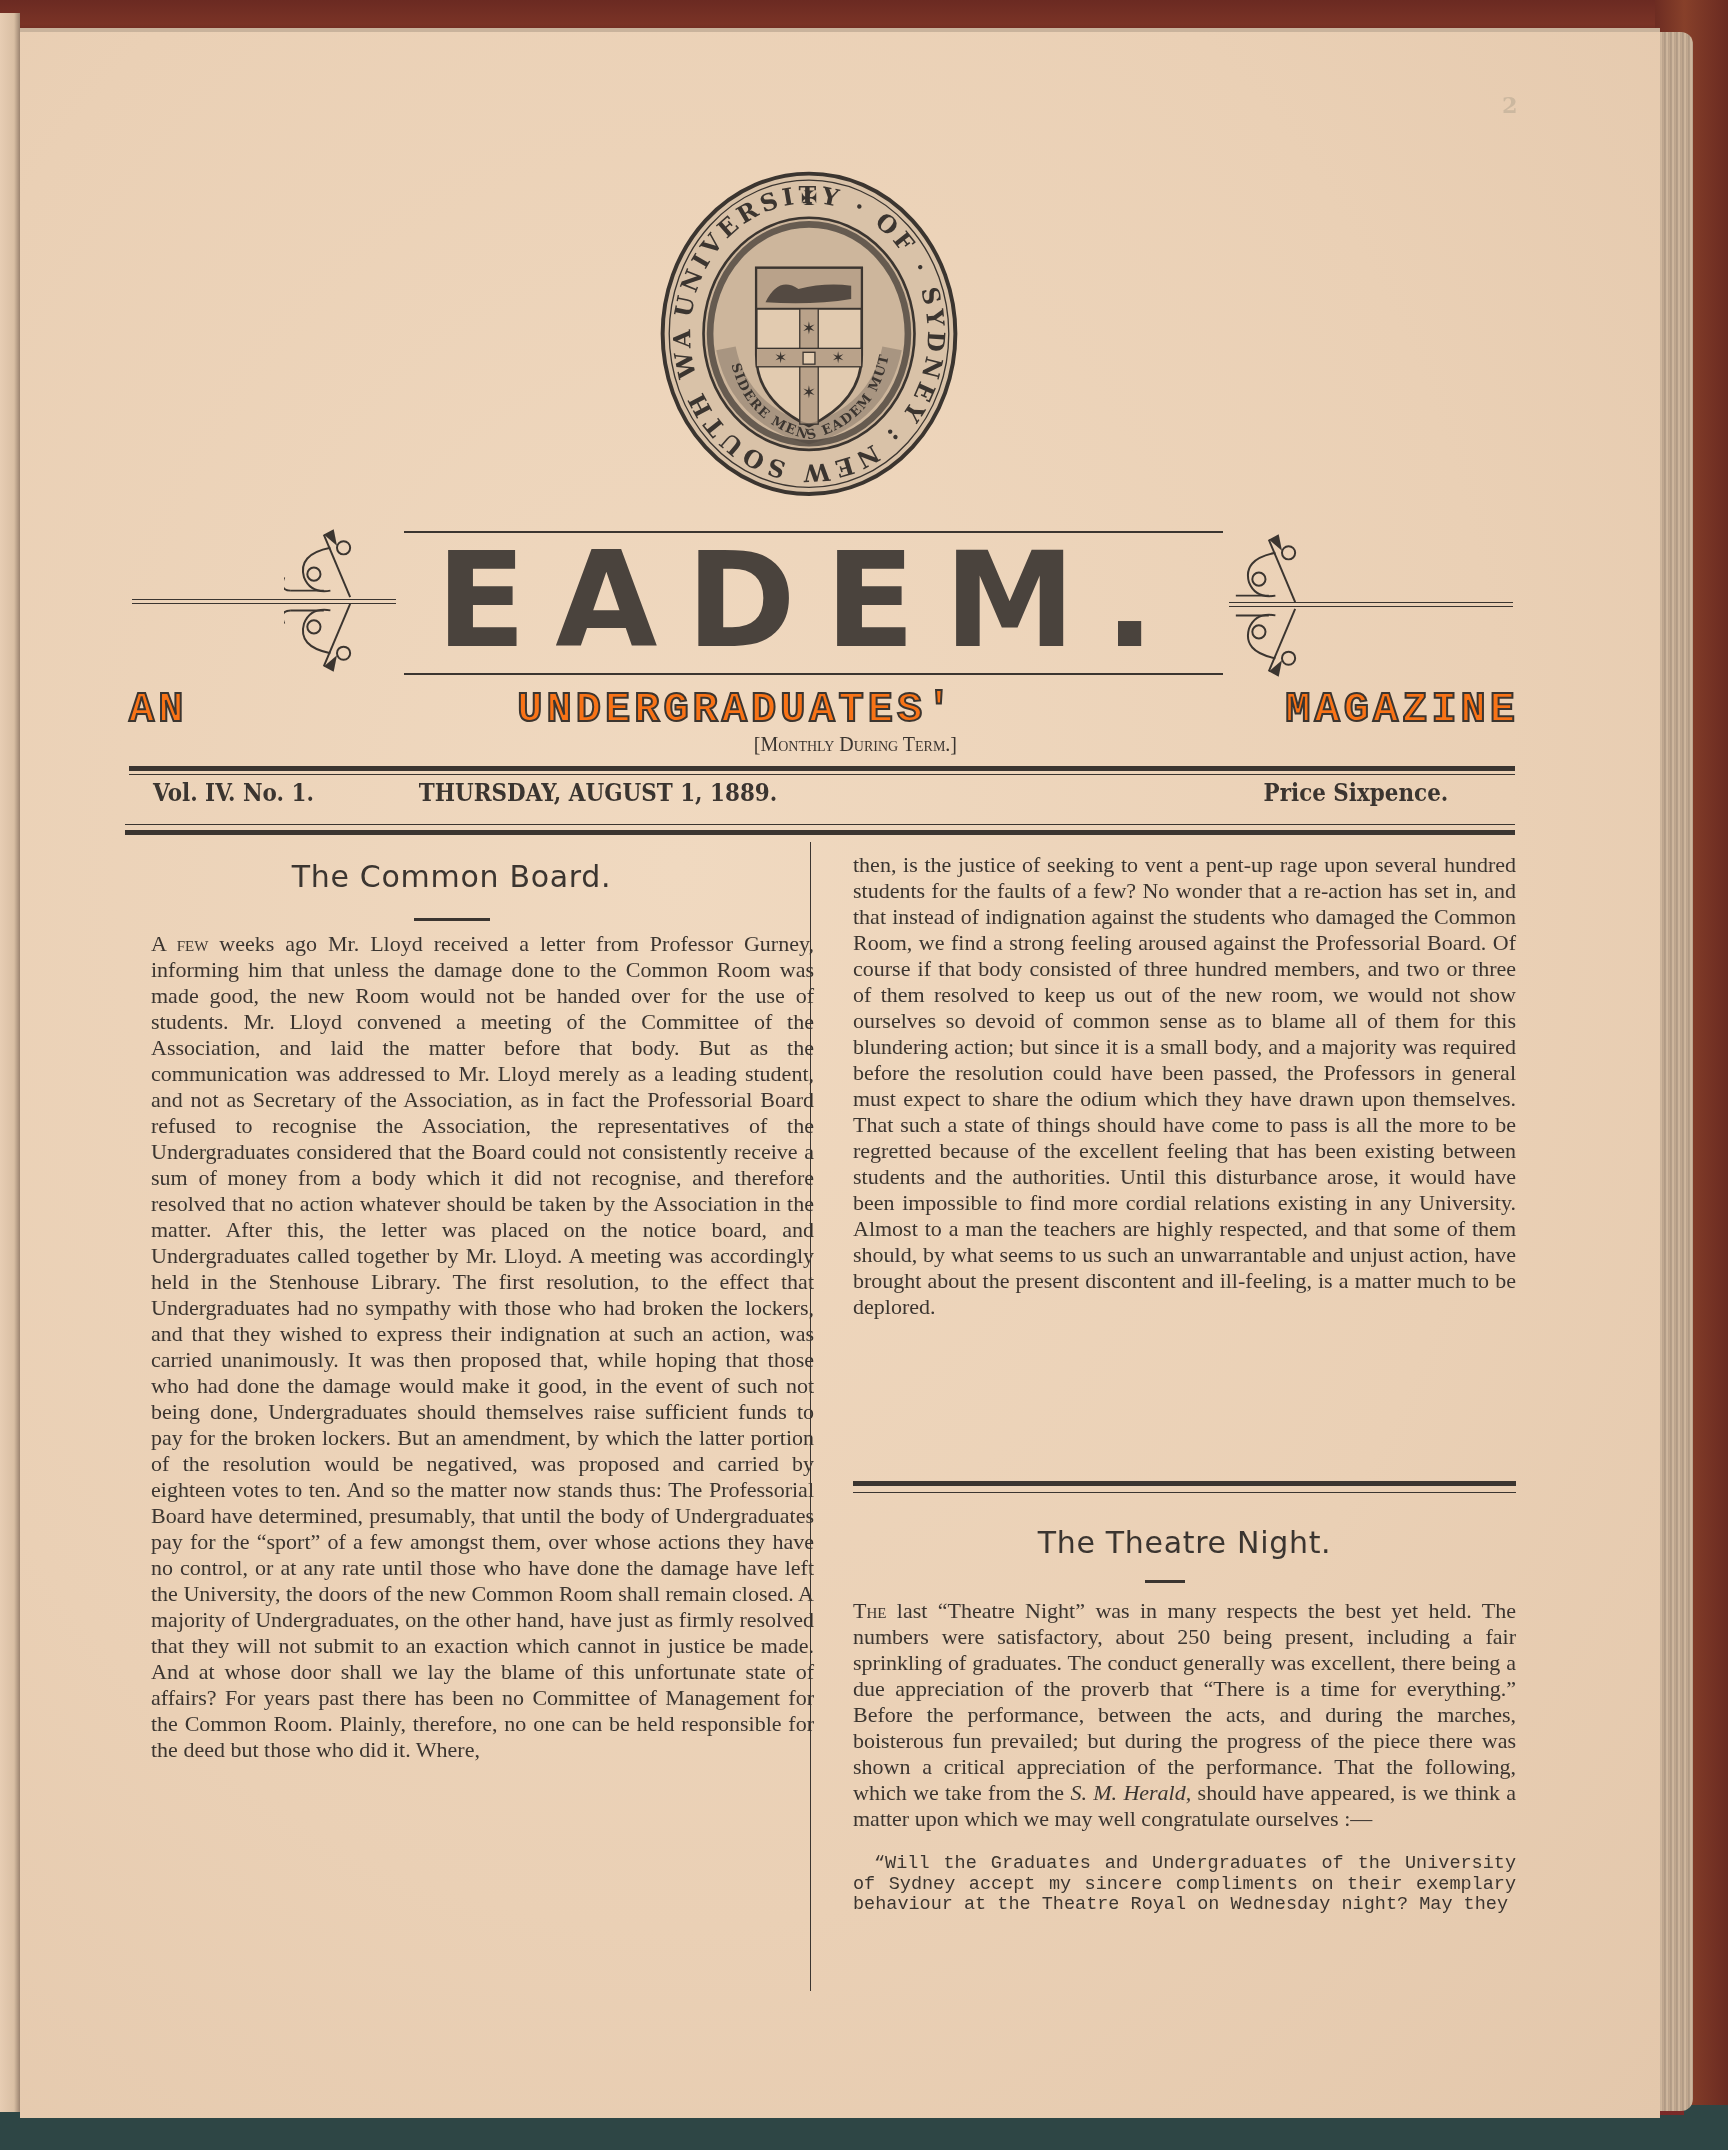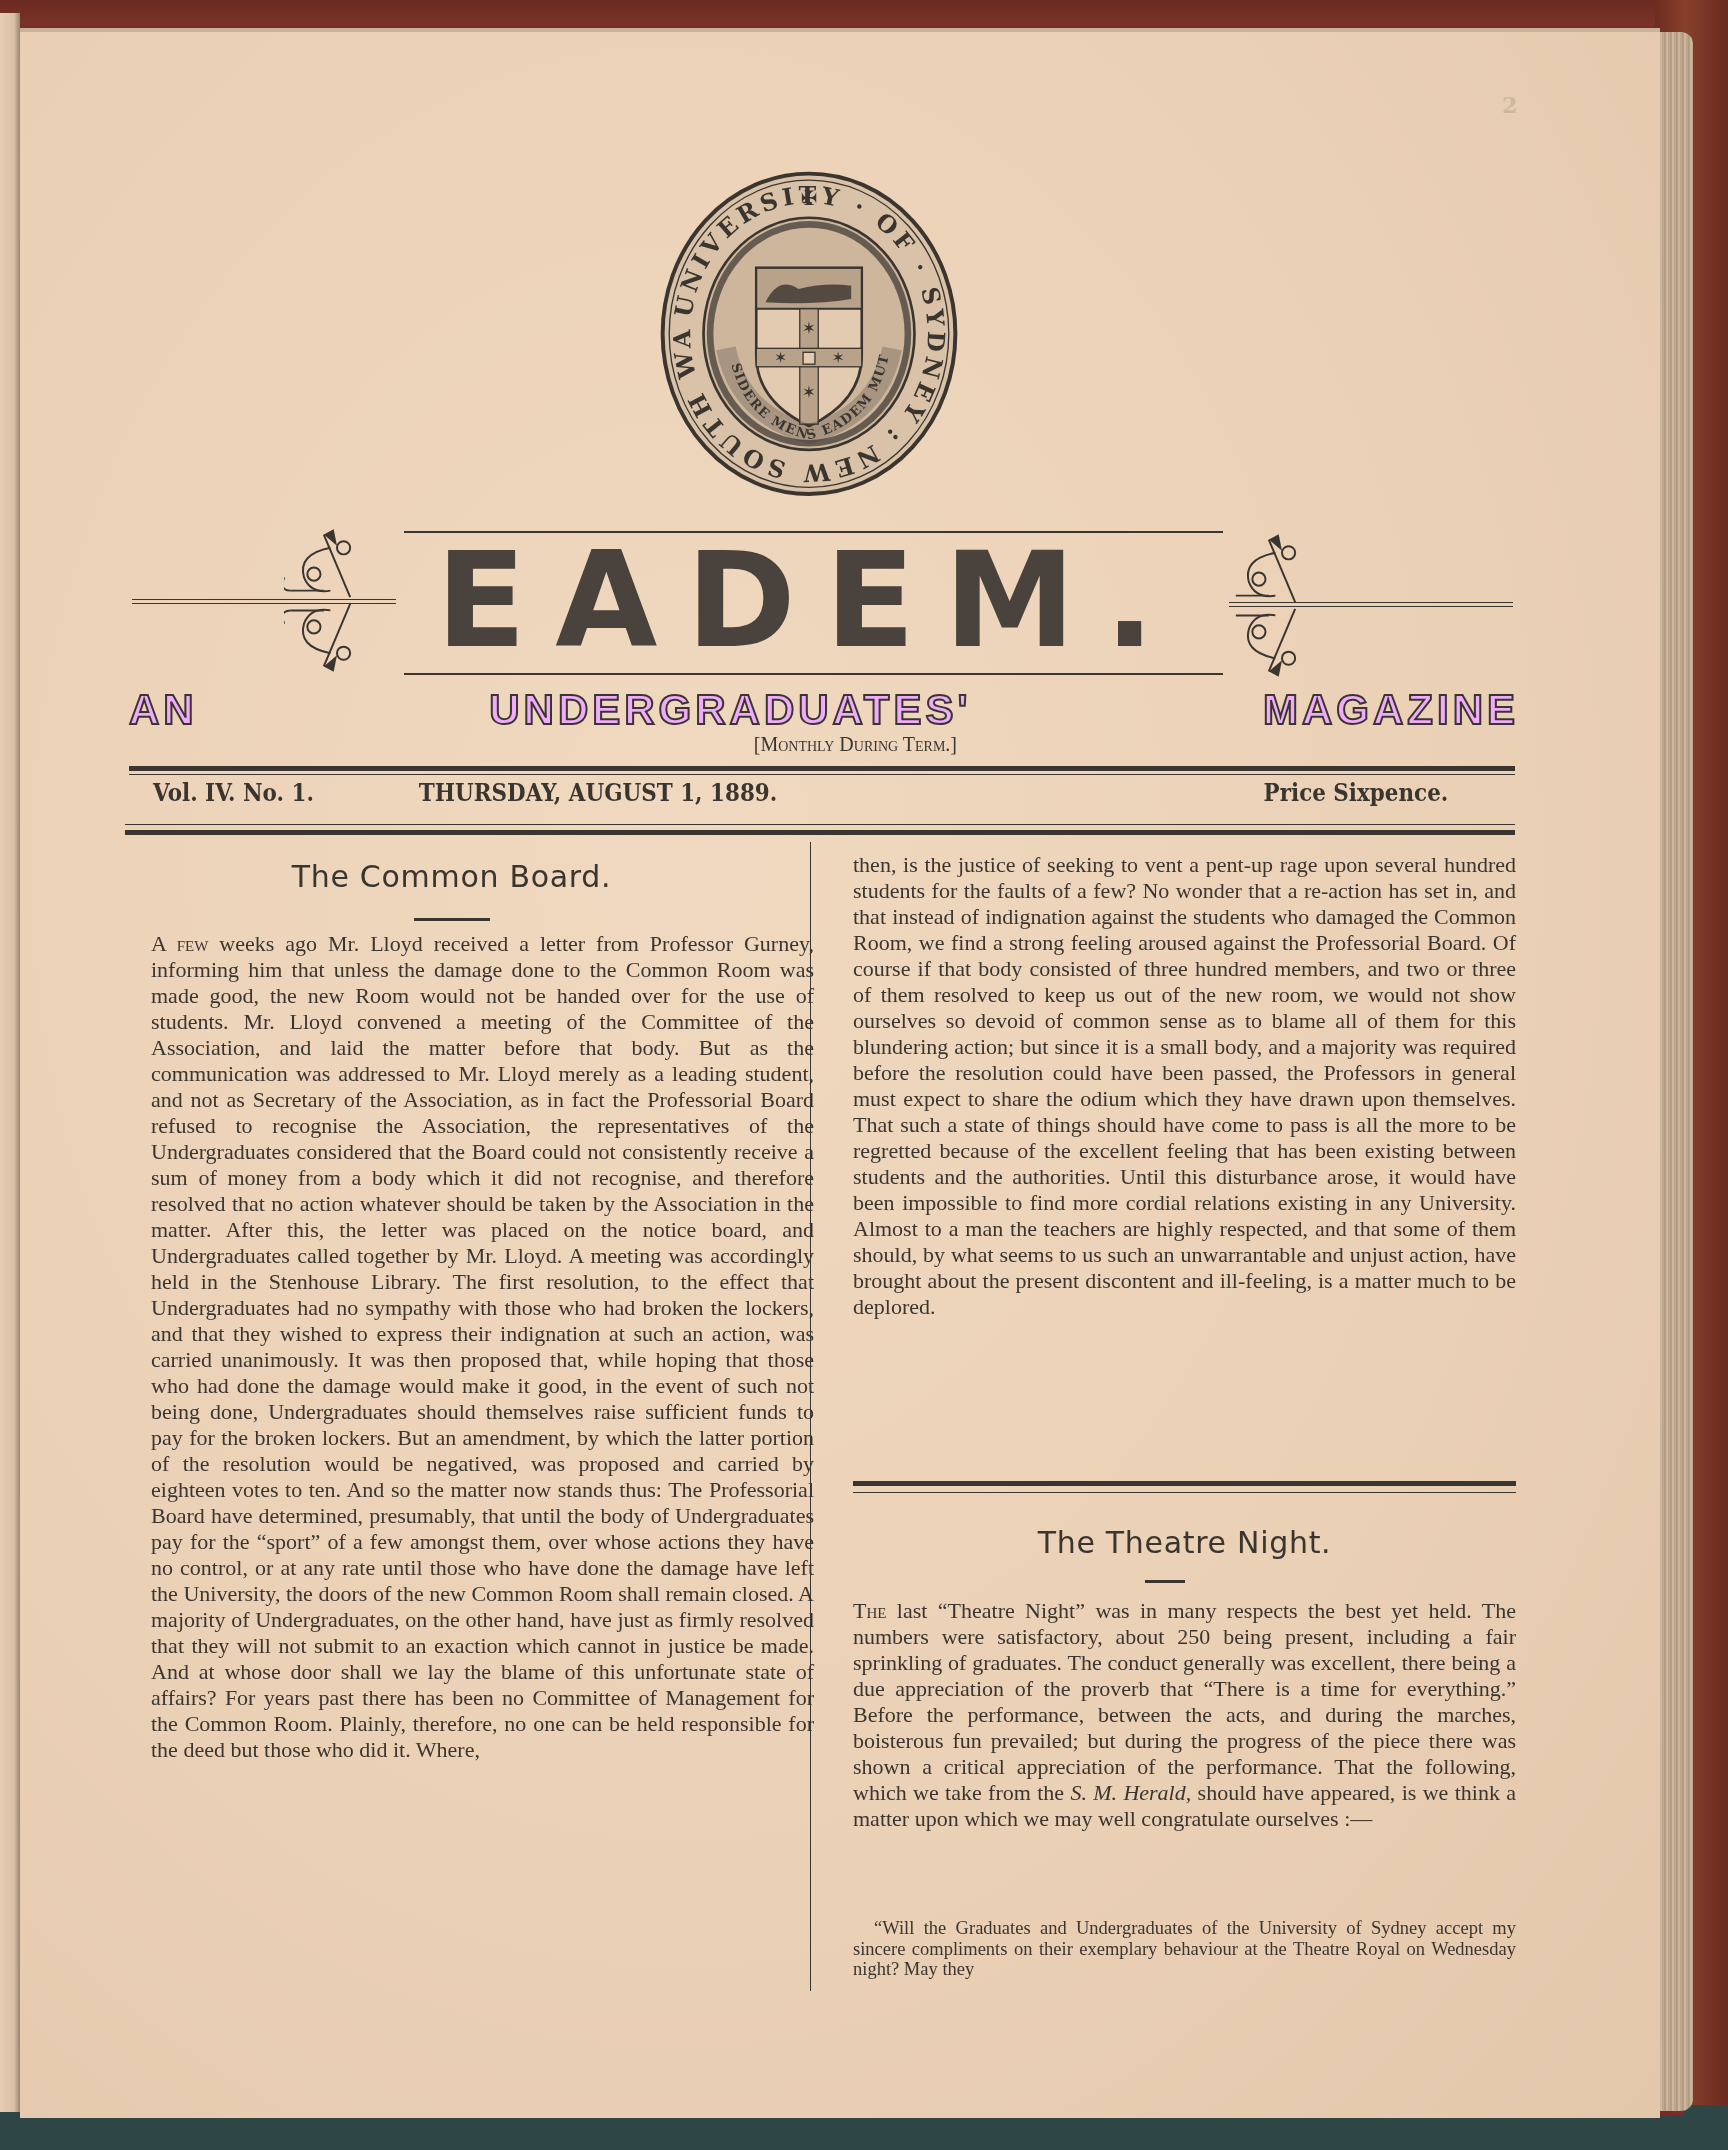--- a/index.html
+++ b/index.html
@@ -61,22 +61,22 @@
   .ornament-left { left:284px; top:528px; }
   .ornament-right { left:1229px; top:533px; transform:scaleX(-1); }
   .title {
     position:absolute; left:436px; top:538px; width:779px; height:125px;
     font-family:"DejaVu Sans", sans-serif; font-weight:bold;
     font-size:132px; line-height:125px; letter-spacing:29px;
     color:#4a433d; text-align:left;
   }
   .subtitle {
     position:absolute; left:129px; top:687px; width:1390px; height:46px;
-    font-family:Liberation Sans, sans-serif; font-size:42px; line-height:46px;
-    letter-spacing:4px; color:#f0abfc; text-align:justify; text-align-last:justify;
+    font-family:Liberation Mono, monospace; font-size:42px; line-height:46px;
+    letter-spacing:4px; color:#f97316; text-align:justify; text-align-last:justify;
     -webkit-text-stroke:2px #3b3530; font-weight:bold;
   }
   .frequency {
     position:absolute; left:693px; top:733px; width:264px;
     font-family:"Liberation Serif", serif; font-size:20px; color:#3b3530;
     font-variant:small-caps; text-align:right;
   }
   .rule-thick { position:absolute; height:4.6px; background:#3b3530; }
   .rule-thin { position:absolute; height:1.3px; background:#3b3530; }
   .dateline {
@@ -102,22 +102,22 @@
   }
   .article-heading {
     position:absolute; font-family:"DejaVu Sans", sans-serif; font-size:30px;
     color:#3b3530; text-align:center; letter-spacing:0.7px;
   }
   .heading-common { left:120px; top:859px; width:663px; }
   .heading-theatre { left:853px; top:1525px; width:663px; }
   .heading-dash { position:absolute; height:2.6px; background:#3b3530; }
   .sc { font-variant:small-caps; }
   .quote {
-    position:absolute; left:853px; top:1918px; width:663px;
-    font-family:Liberation Serif, serif; font-size:18.5px; line-height:20.5px;
+    position:absolute; left:853px; top:1854px; width:663px;
+    font-family:Liberation Mono, monospace; font-size:18.5px; line-height:20.5px;
     color:#3b3530; text-align:justify;
   }
   .quote p { margin:0; text-indent:21px; }
   .ghost-num {
     position:absolute; left:1502px; top:92px; font-family:"DejaVu Serif", serif;
     font-weight:bold; font-size:22.4px; color:rgba(80,90,80,0.18);
   }
 </style>
 </head>
 <body>

